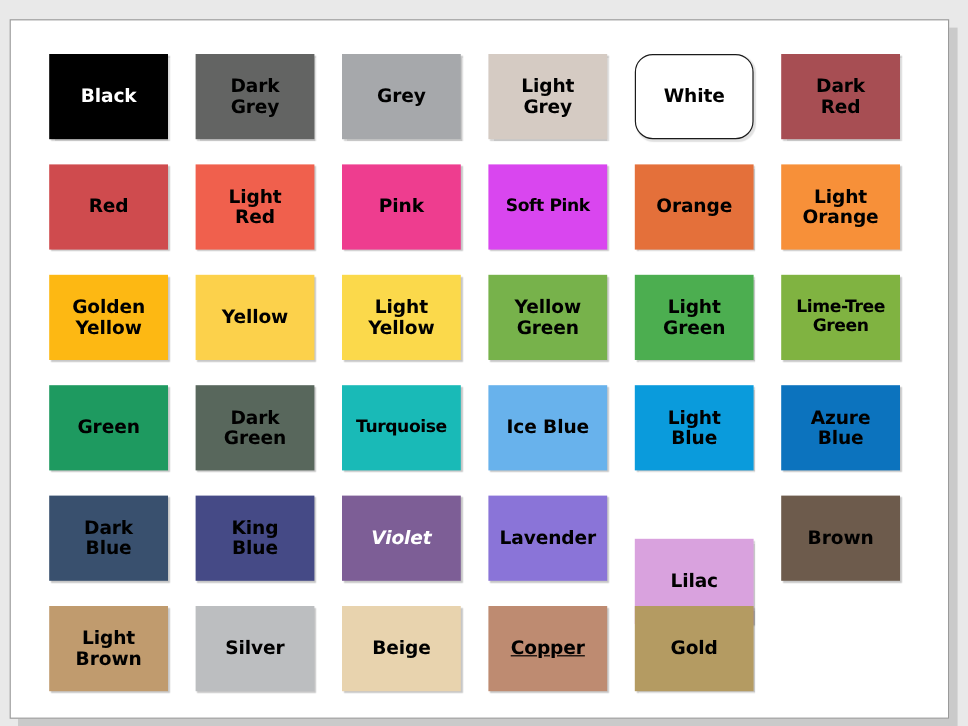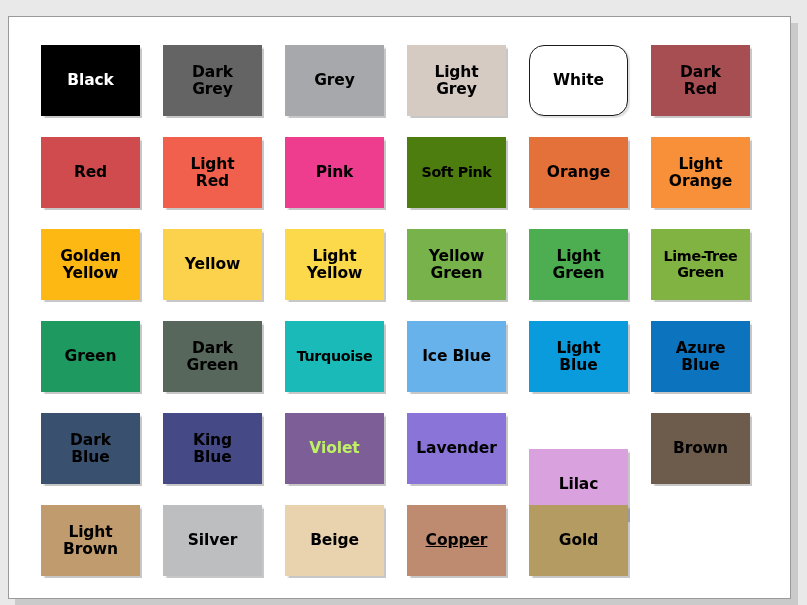--- a/index.html
+++ b/index.html
@@ -92,21 +92,21 @@
       <div class="swatch" style="background-color: rgb(207, 75, 78);">
         <span class="swatch-label" style="color: rgb(0, 0, 0);">Red</span>
       </div>
       <div class="swatch" style="background-color: rgb(240, 96, 77);">
         <span class="swatch-label" style="color: rgb(0, 0, 0);">Light
 Red</span>
       </div>
       <div class="swatch" style="background-color: rgb(238, 61, 143);">
         <span class="swatch-label" style="color: rgb(0, 0, 0);">Pink</span>
       </div>
-      <div class="swatch" style="background-color: #4d7c0f;">
+      <div class="swatch" style="background-color: #d946ef;">
         <span class="swatch-label small" style="color: rgb(0, 0, 0);">Soft Pink</span>
       </div>
       <div class="swatch" style="background-color: rgb(228, 112, 58);">
         <span class="swatch-label" style="color: rgb(0, 0, 0);">Orange</span>
       </div>
       <div class="swatch" style="background-color: rgb(247, 144, 57);">
         <span class="swatch-label" style="color: rgb(0, 0, 0);">Light
 Orange</span>
       </div>
       <div class="swatch" style="background-color: rgb(253, 184, 19);">
@@ -155,21 +155,21 @@
       </div>
       <div class="swatch" style="background-color: rgb(57, 80, 110);">
         <span class="swatch-label" style="color: rgb(0, 0, 0);">Dark
 Blue</span>
       </div>
       <div class="swatch" style="background-color: rgb(69, 74, 134);">
         <span class="swatch-label" style="color: rgb(0, 0, 0);">King
 Blue</span>
       </div>
       <div class="swatch" style="background-color: rgb(125, 94, 150);">
-        <span class="swatch-label" style="color: #bef264;">Violet</span>
+        <span class="swatch-label" style="color: #ffffff; font-style: italic;">Violet</span>
       </div>
       <div class="swatch" style="background-color: rgb(138, 116, 216);">
         <span class="swatch-label" style="color: rgb(0, 0, 0);">Lavender</span>
       </div>
       <div class="swatch" style="background-color: rgb(217, 162, 222); margin-top: 36px;">
         <span class="swatch-label" style="color: rgb(0, 0, 0);">Lilac</span>
       </div>
       <div class="swatch" style="background-color: rgb(109, 91, 76);">
         <span class="swatch-label" style="color: rgb(0, 0, 0);">Brown</span>
       </div>

